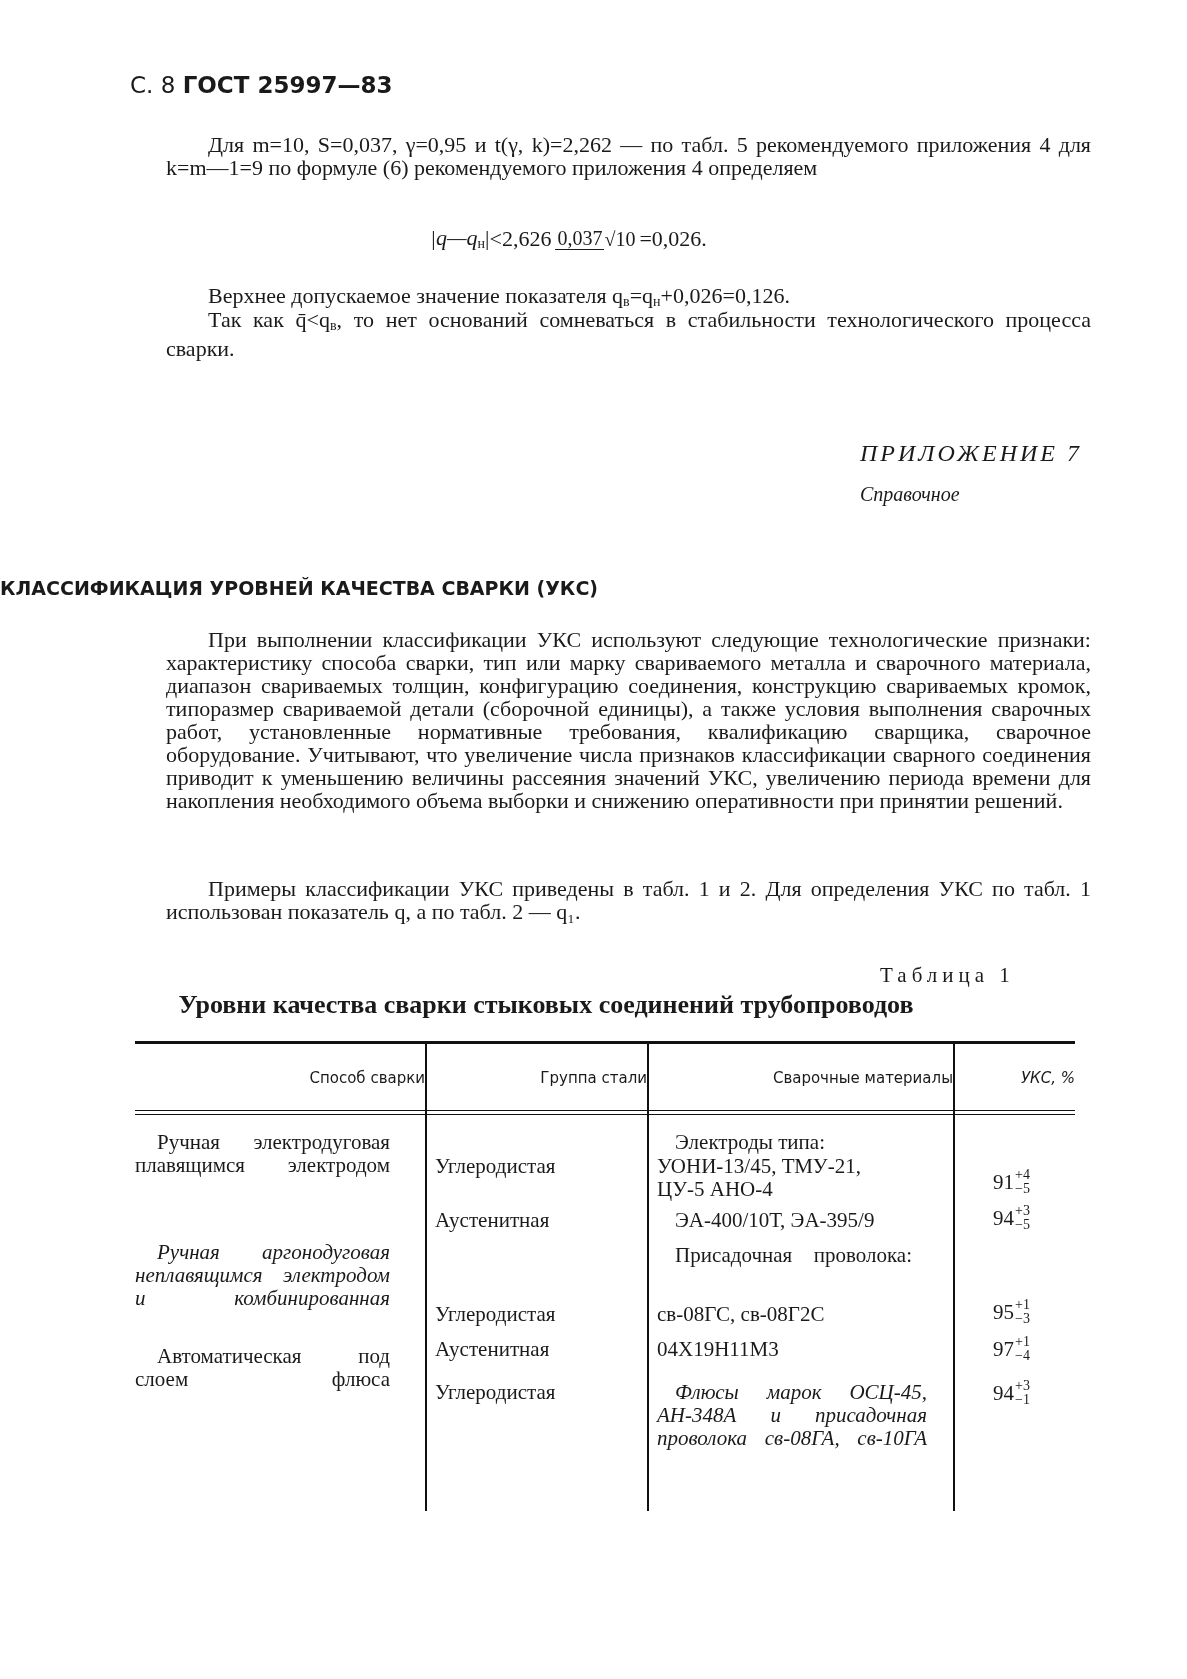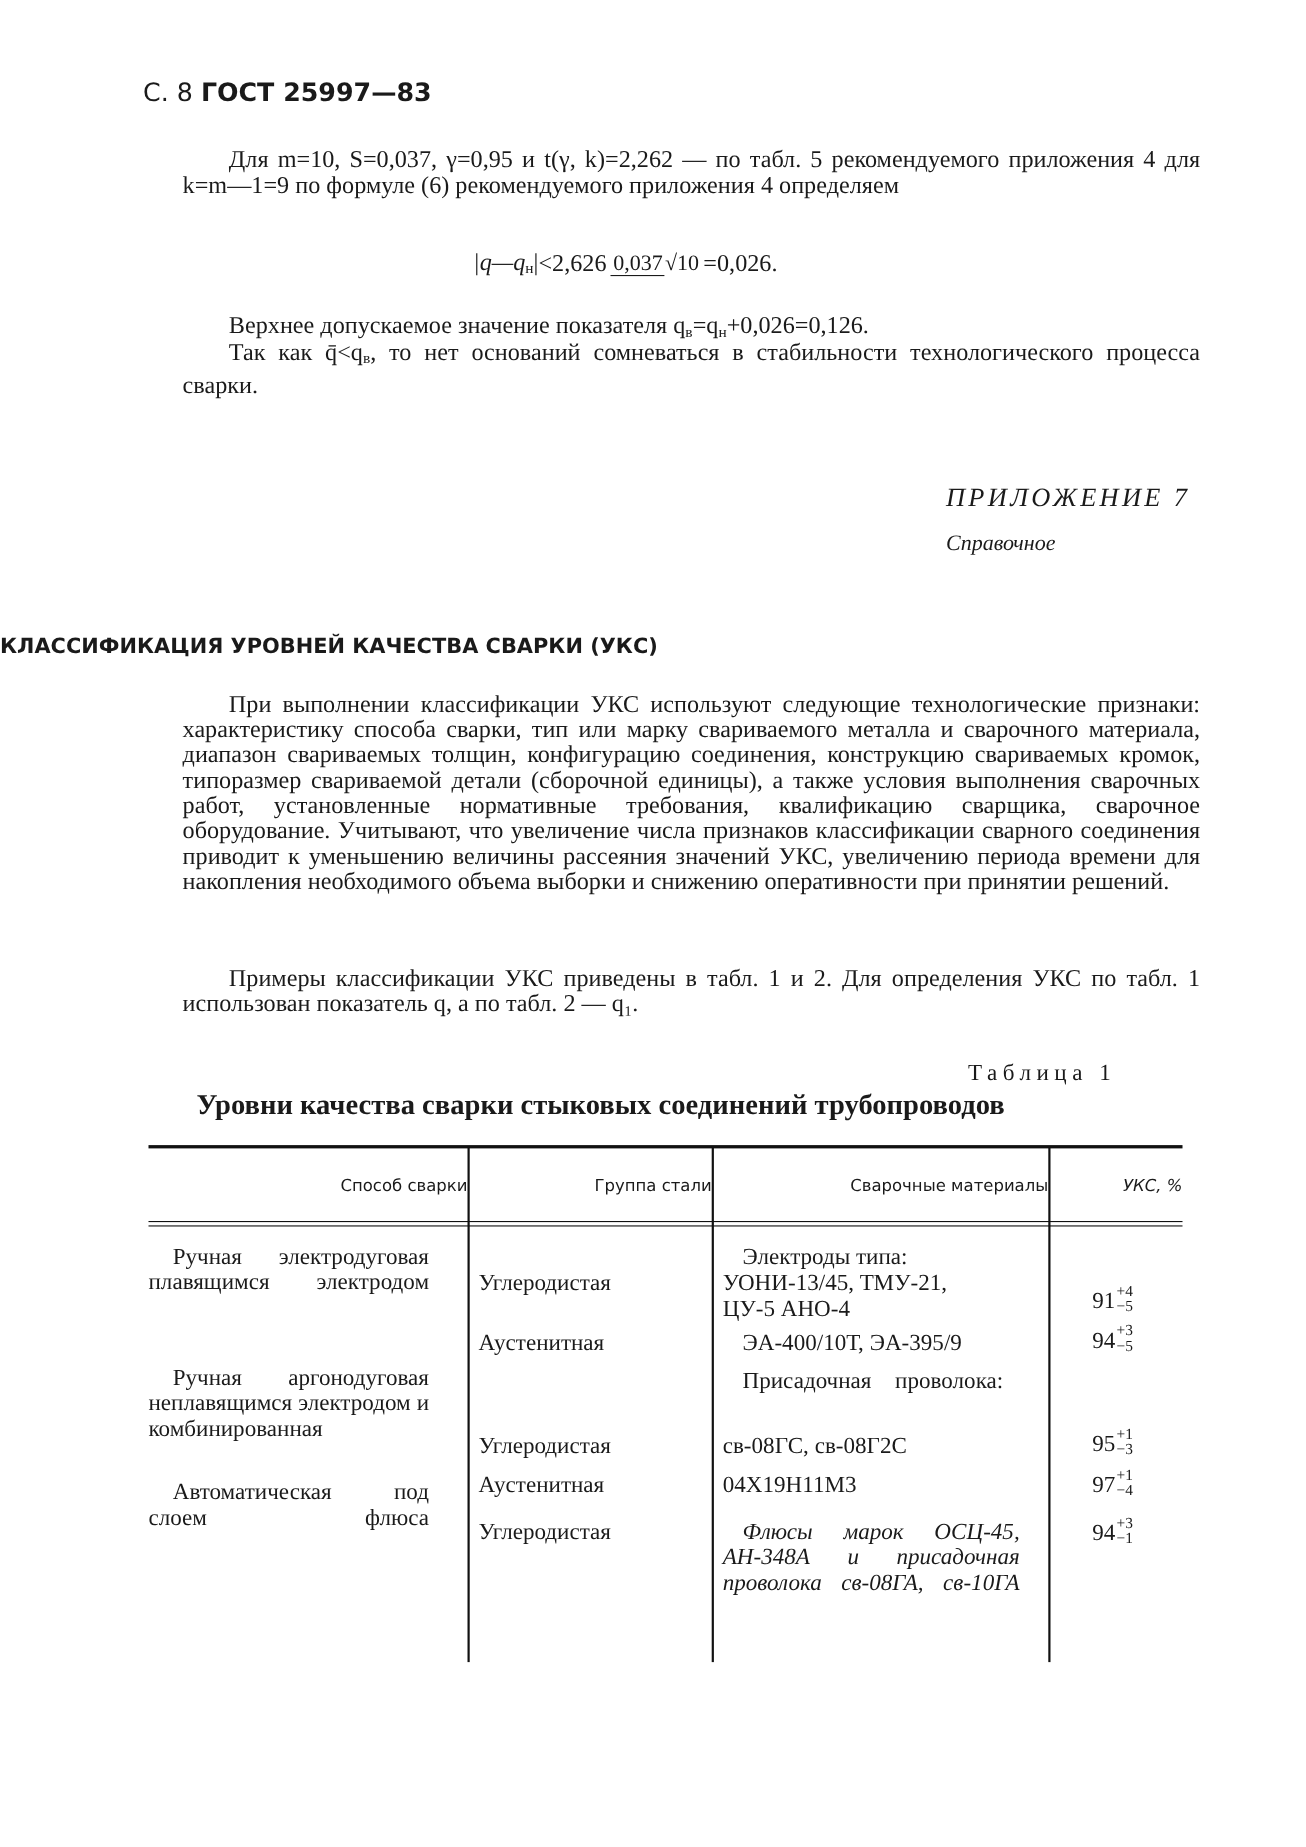--- a/index.html
+++ b/index.html
@@ -108,21 +108,21 @@
   <div class="vline" style="left:290px;"></div>
   <div class="vline" style="left:512px;"></div>
   <div class="vline" style="left:818px;"></div>
 
   <div class="th" style="left:0; width:290px;">Способ сварки</div>
   <div class="th" style="left:292px; width:220px;">Группа стали</div>
   <div class="th" style="left:514px; width:304px;">Сварочные материалы</div>
   <div class="th" style="left:820px; width:120px;font-style:italic;">УКС, %</div>
 
   <div class="cell just" style="left:0; top:90px; width:255px; text-indent:22px;">Ручная электродуговая плавящимся электродом</div>
-  <div class="cell just" style="left:0; top:200px; width:255px; text-indent:22px;">Ручная аргонодуговая неплавящимся электродом и комбинированная</div>
+  <div class="cell just" style="left:0; top:200px; width:255px; text-indent:22px;font-style:italic;">Ручная аргонодуговая неплавящимся электродом и комбинированная</div>
   <div class="cell just" style="left:0; top:304px; width:255px; text-indent:22px;">Автоматическая под слоем флюса</div>
 
   <div class="cell" style="left:300px; top:114px;">Углеродистая</div>
   <div class="cell" style="left:300px; top:168px;">Аустенитная</div>
   <div class="cell" style="left:300px; top:262px;">Углеродистая</div>
   <div class="cell" style="left:300px; top:297px;">Аустенитная</div>
   <div class="cell" style="left:300px; top:340px;">Углеродистая</div>
 
   <div class="cell" style="left:540px; top:90px;">Электроды типа:</div>
   <div class="cell" style="left:522px; top:114px; width:230px;">УОНИ-13/45, ТМУ-21, ЦУ-5 АНО-4</div>

